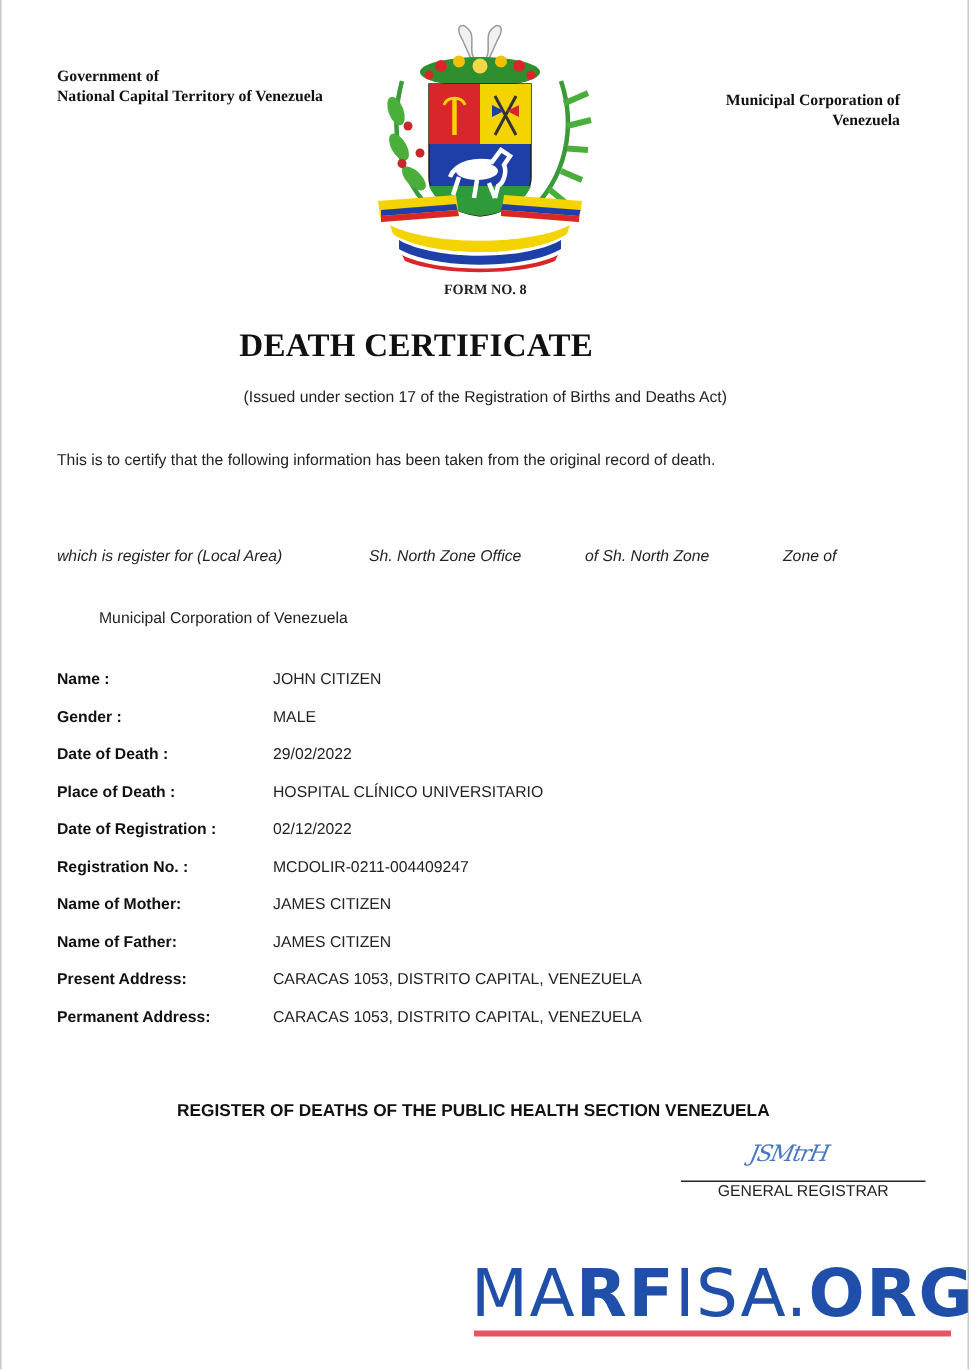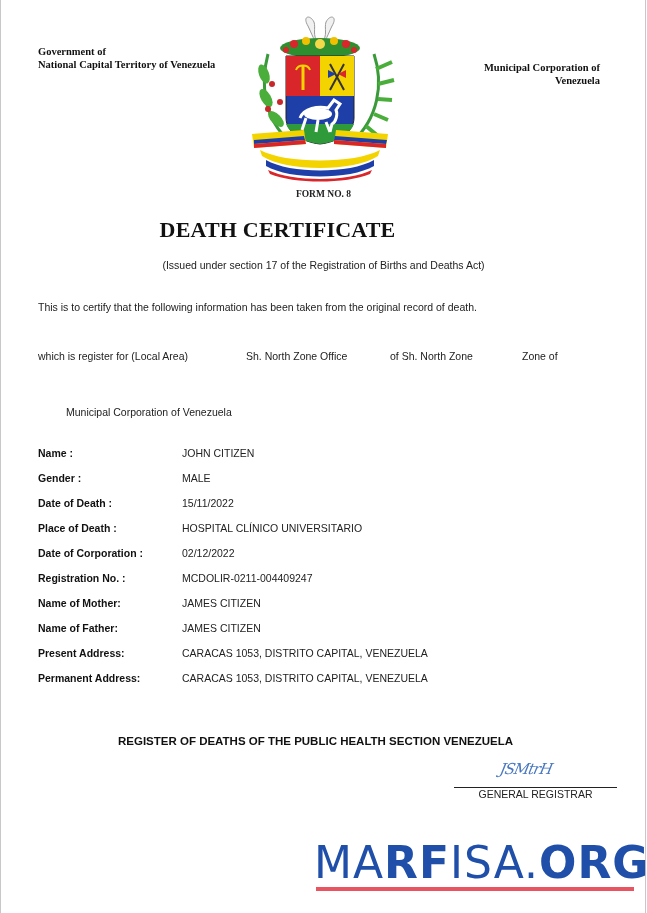--- a/index.html
+++ b/index.html
@@ -25,21 +25,21 @@
   }
   .title {
     position: absolute; left: 0; width: 555px; top: 217px; text-align: center;
     font-family: "Liberation Serif", serif; font-weight: bold; font-size: 22px; letter-spacing: 0.2px; color: #111;
   }
   .subtitle {
     position: absolute; left: 0; width: 647px; top: 259px; text-align: center;
     font-size: 10.5px; color: #222;
   }
   .certify { position: absolute; left: 38px; top: 301px; font-size: 10.5px; color: #222; }
-  .local-row { position: absolute; top: 350px; font-size: 10.5px; color: #222; white-space: nowrap; }
+  .local-row { position: absolute; top: 365px; font-size: 10.5px; color: #222; white-space: nowrap; font-style: italic; }
   .muni-line { position: absolute; left: 38px; top: 406px; font-size: 10.5px; color: #222; margin-left: 28px; }
 
   .fields { position: absolute; left: 38px; top: 447px; }
   .field-row { position: relative; height: 25px; }
   .field-label { position: absolute; left: 0; top: 0; font-weight: bold; font-size: 10.5px; color: #111; white-space: nowrap; }
   .field-value { position: absolute; left: 144px; top: 0; font-size: 10.5px; color: #222; white-space: nowrap; }
 
   .register {
     position: absolute; left: 118px; top: 735px; font-weight: bold; font-size: 11.5px; color: #111; white-space: nowrap;
   }
@@ -146,28 +146,28 @@
   <div class="field-row">
     <span class="field-label">Name :</span>
     <span class="field-value">JOHN CITIZEN</span>
   </div>
   <div class="field-row">
     <span class="field-label">Gender :</span>
     <span class="field-value">MALE</span>
   </div>
   <div class="field-row">
     <span class="field-label">Date of Death :</span>
-    <span class="field-value">15/11/2022</span>
+    <span class="field-value">29/02/2022</span>
   </div>
   <div class="field-row">
     <span class="field-label">Place of Death :</span>
     <span class="field-value">HOSPITAL CLÍNICO UNIVERSITARIO</span>
   </div>
   <div class="field-row">
-    <span class="field-label">Date of Corporation :</span>
+    <span class="field-label">Date of Registration :</span>
     <span class="field-value">02/12/2022</span>
   </div>
   <div class="field-row">
     <span class="field-label">Registration No. :</span>
     <span class="field-value">MCDOLIR-0211-004409247</span>
   </div>
   <div class="field-row">
     <span class="field-label">Name of Mother:</span>
     <span class="field-value">JAMES CITIZEN</span>
   </div>

